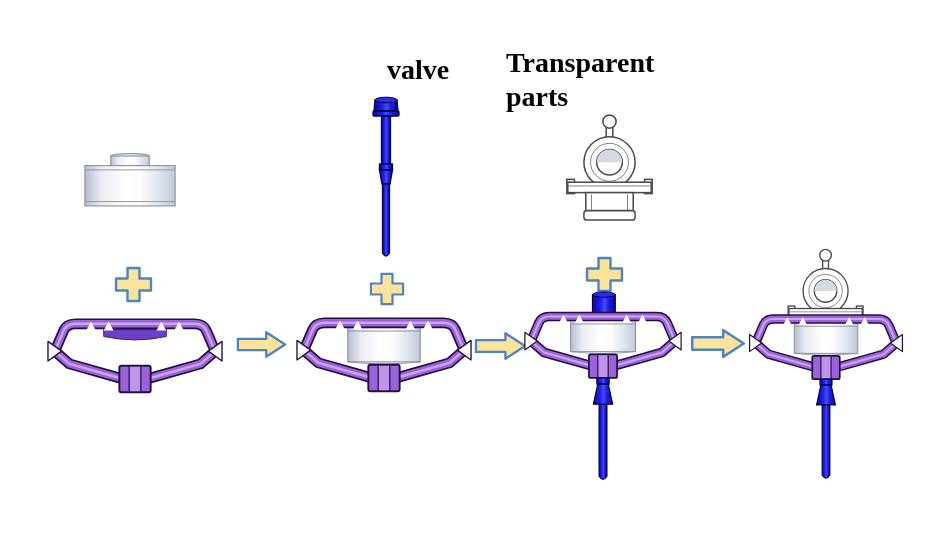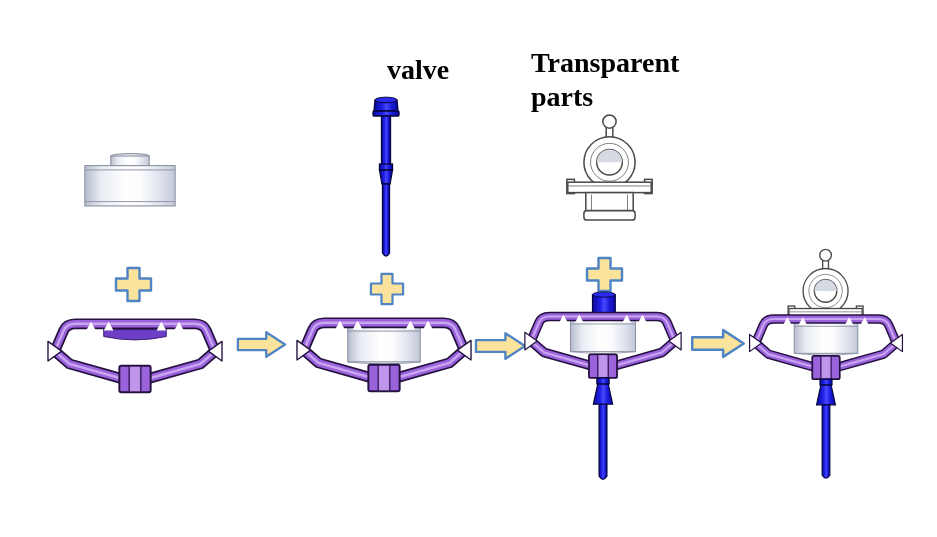--- a/index.html
+++ b/index.html
@@ -135,21 +135,21 @@
       <g id="g-plus">
         <polygon class="op" points="13.5,2 25.5,2 25.5,12.5 37,12.5 37,24.5 25.5,24.5 25.5,35 13.5,35 13.5,24.5 2,24.5 2,12.5 13.5,12.5"></polygon>
       </g>
       <g id="g-arrow">
         <polygon class="op" points="2,10 32,10 32,3 52,16 32,29 32,22 2,22"></polygon>
       </g>
     </defs>
   </svg>
 
   <div class="lbl abs" style="left:342px;top:53px;margin-left:45px;">valve</div>
-  <div class="lbl abs" style="left:506px;top:46px;width:185px;margin-left:25px;">Transparent parts</div>
+  <div class="lbl abs" style="left:506px;top:46px;width:185px;">Transparent parts</div>
 
   <svg class="abs" style="left:82px;top:151px;" width="96" height="58" viewBox="0 0 100 60">
     <ellipse class="metal" cx="50" cy="5" rx="20" ry="2.5"></ellipse>
     <rect class="metal" x="30" y="5" width="40" height="10"></rect>
     <rect class="metal" x="3" y="15" width="94" height="42"></rect>
     <line class="metal-ln" x1="3" y1="19.5" x2="97" y2="19.5"></line>
     <line class="metal-ln" x1="3" y1="52.5" x2="97" y2="52.5"></line>
   </svg>
 
   <svg class="abs" style="left:371px;top:95px;" width="30" height="170" viewBox="0 0 30 170">

